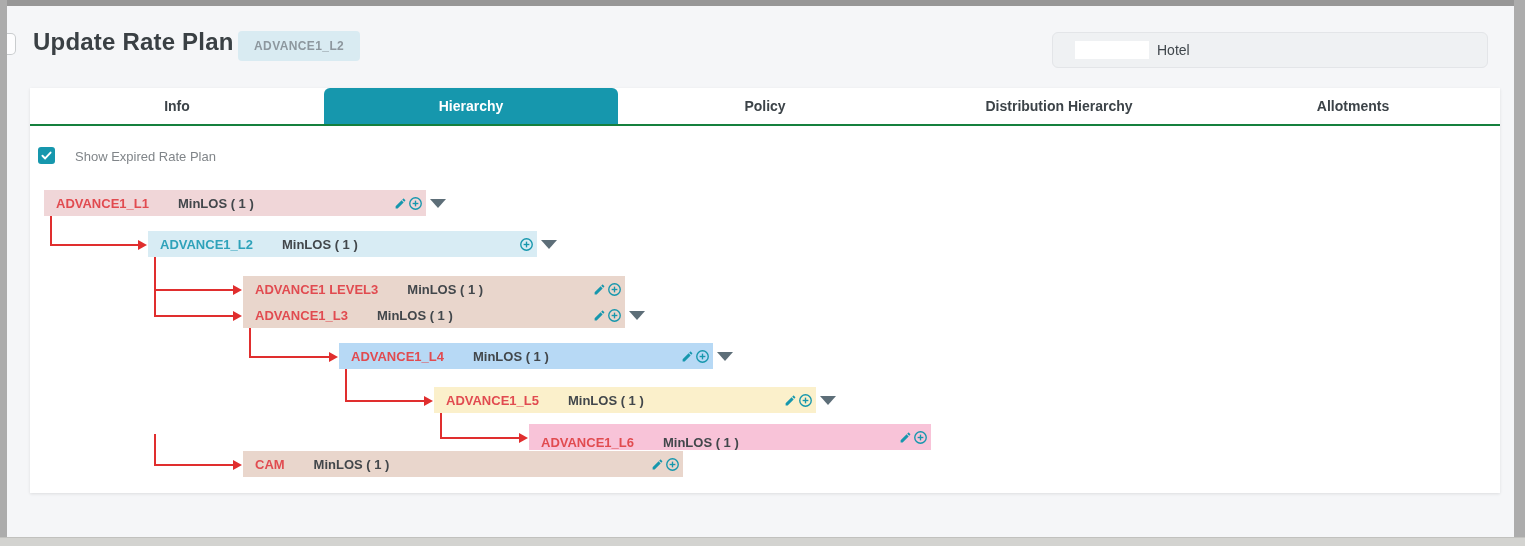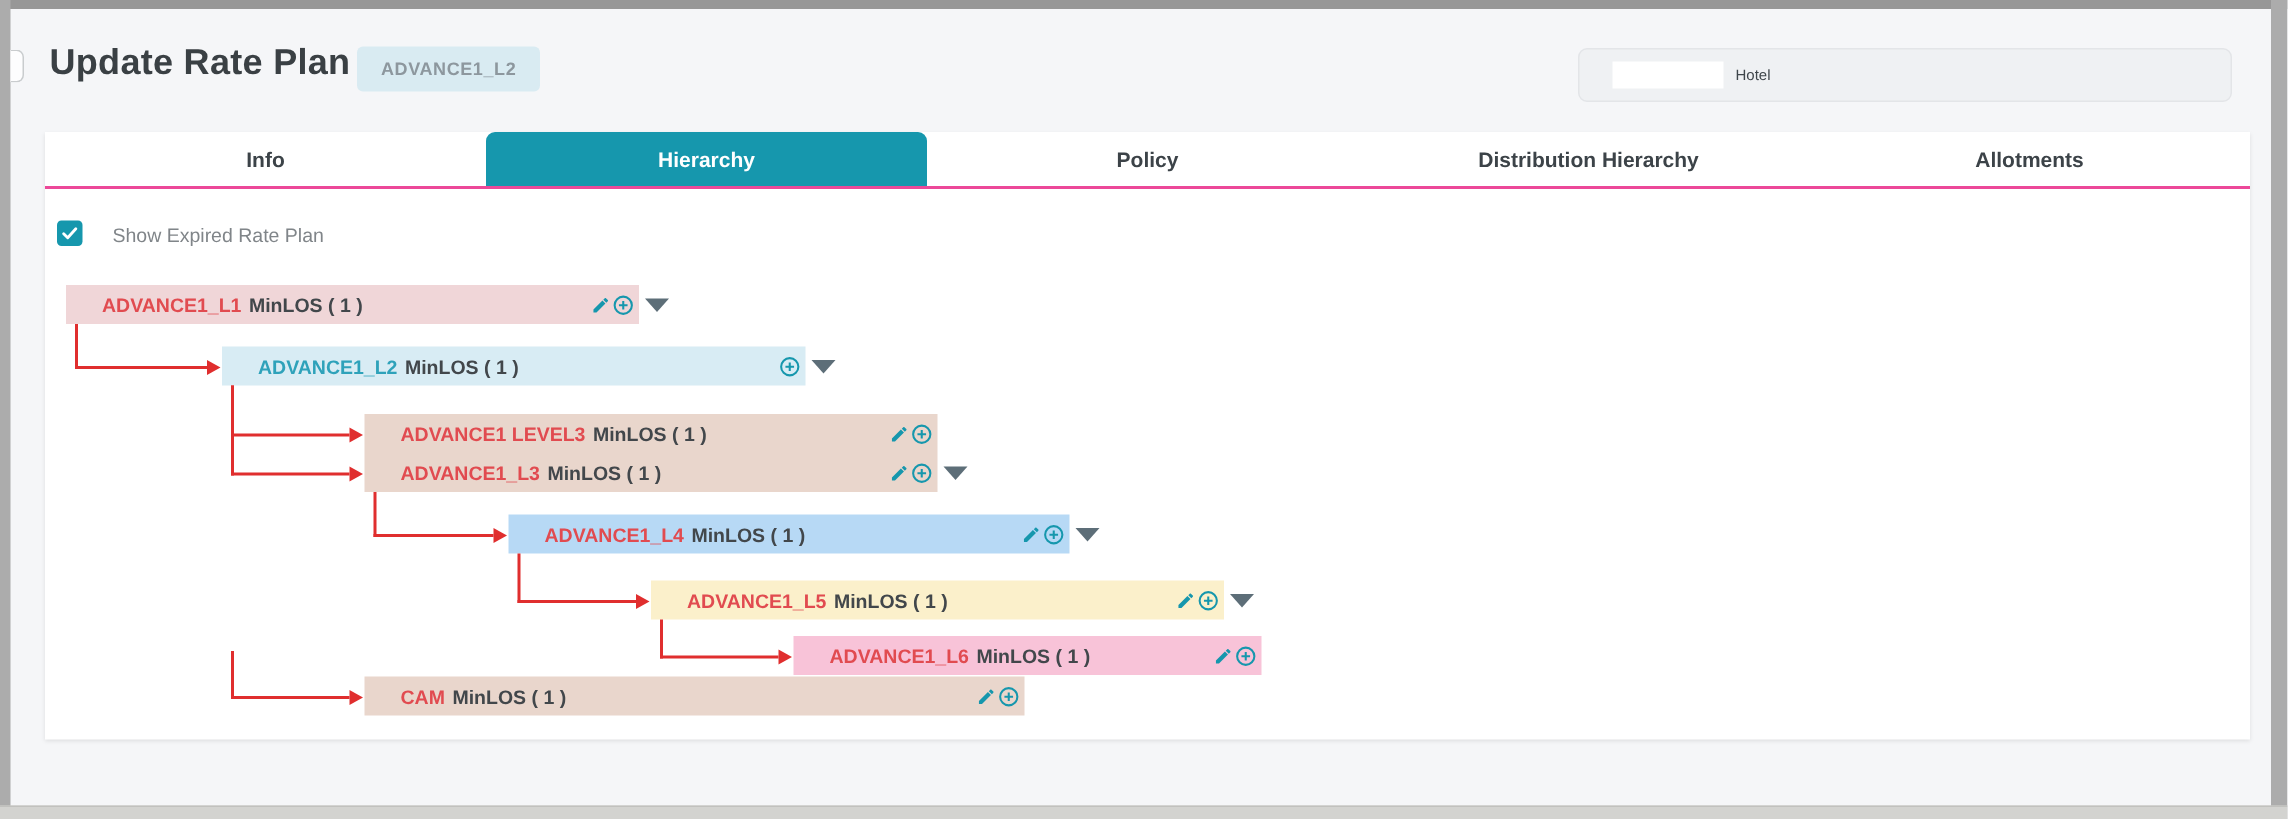--- a/index.html
+++ b/index.html
@@ -14,37 +14,37 @@
   .frame-bottom{position:absolute;bottom:0;left:0;right:0;height:9px;background:#d3d3d0;border-top:1px solid #c1c1be;box-sizing:border-box;z-index:50;}
   .side-nub{position:absolute;left:7px;top:33px;width:8px;height:20px;background:#fdfdfe;border:1px solid #c9ccce;border-left:none;border-radius:0 5px 5px 0;z-index:51;}
 
   
   .page-title{position:absolute;left:33px;top:28px;font-size:24px;font-weight:700;color:#3a4044;letter-spacing:.2px;}
   .badge{position:absolute;left:238px;top:31px;height:30px;line-height:30px;padding:0 16px;background:#d9ebf2;border-radius:4px;
          font-size:12px;font-weight:700;color:#8d979e;letter-spacing:.4px;}
   .hotel-box{position:absolute;left:1052px;top:32px;width:436px;height:36px;background:#eff1f3;border:1px solid #e3e5e8;border-radius:6px;
              box-sizing:border-box;display:flex;align-items:center;}
   .hotel-redacted{width:74px;height:18px;background:#ffffff;margin-left:22px;}
-  .hotel-label{margin-left:8px;font-size:10px;color:#3f464b;}
+  .hotel-label{margin-left:8px;font-size:14px;color:#3f464b;}
 
   
   .card{position:absolute;left:30px;top:88px;width:1470px;height:405px;background:#ffffff;
         box-shadow:0 1px 3px rgba(0,0,0,.10);}
-  .tabs{display:flex;height:36px;border-bottom:2px solid #ec4899;}
+  .tabs{display:flex;height:36px;border-bottom:2px solid #15803d;}
   .tab{flex:1 1 0;display:flex;align-items:center;justify-content:center;font-size:14px;font-weight:700;color:#3c4348;cursor:pointer;}
   .tab.active{background:#1697ad;color:#ffffff;border-radius:6px 6px 0 0;}
 
   
   .checkbox{position:absolute;left:8px;top:59px;width:17px;height:17px;background:#1697ad;border-radius:3px;
             display:flex;align-items:center;justify-content:center;}
   .checkbox-label{position:absolute;left:45px;top:61px;font-size:13px;color:#808589;}
 
   
   .tree{position:absolute;left:0;top:0;right:0;bottom:0;}
-  .node{position:absolute;height:26px;display:flex;align-items:center;padding-left:24px;box-sizing:border-box;font-size:13px;}
+  .node{position:absolute;height:26px;display:flex;align-items:center;padding-left:12px;box-sizing:border-box;font-size:13px;gap:24px;}
   .node .nm{font-weight:700;white-space:pre;}
   .node .dt{margin-left:5px;color:#42474b;font-weight:600;white-space:pre;}
   .node .icons{position:absolute;right:3px;top:0;height:100%;display:flex;align-items:center;gap:1px;}
   .caret{position:absolute;right:-20px;top:9px;width:0;height:0;
          border-left:8px solid transparent;border-right:8px solid transparent;border-top:9px solid #5d6e78;}
   .conn-v,.conn-h{position:absolute;background:#e02e2e;}
   .conn-arrow{position:absolute;width:0;height:0;border-top:5px solid transparent;border-bottom:5px solid transparent;border-left:9px solid #e02e2e;}
 </style>
 </head>
 <body>
@@ -176,21 +176,21 @@
             <circle cx="12" cy="12" r="9.2"></circle>
             <line x1="12" y1="7.4" x2="12" y2="16.6"></line>
             <line x1="7.4" y1="12" x2="16.6" y2="12"></line>
           </svg>
         </span>
         <span class="caret"></span>
       </div>
       <div class="conn-v" style="left: 410px; top: 325px; width: 2px; height: 26px;"></div>
       <div class="conn-h" style="left: 410px; top: 349px; width: 79px; height: 2px;"></div>
       <div class="conn-arrow" style="left: 489px; top: 345px;"></div>
-      <div class="node" style="left: 499px; top: 336px; width: 312px; background: rgb(248, 195, 216);">
+      <div class="node" style="left: 499px; top: 336px; width: 402px; background: rgb(248, 195, 216); align-items: flex-end;">
         <span class="nm" style="color: rgb(225, 75, 80);">ADVANCE1_L6</span>
         <span class="dt">MinLOS ( 1 )</span>
         <span class="icons">
           <svg width="13" height="13" viewBox="0 0 24 24" fill="#1697ad">
             <path d="M3 17.25V21h3.75L17.8 9.94l-3.75-3.75L3 17.25zM20.7 7.04c.39-.39.39-1.02 0-1.41l-2.34-2.34c-.39-.39-1.02-.39-1.41 0l-1.83 1.83 3.75 3.75 1.83-1.83z"></path>
           </svg>
           <svg width="15" height="15" viewBox="0 0 24 24" fill="none" stroke="#1697ad" stroke-width="2.2">
             <circle cx="12" cy="12" r="9.2"></circle>
             <line x1="12" y1="7.4" x2="12" y2="16.6"></line>
             <line x1="7.4" y1="12" x2="16.6" y2="12"></line>

